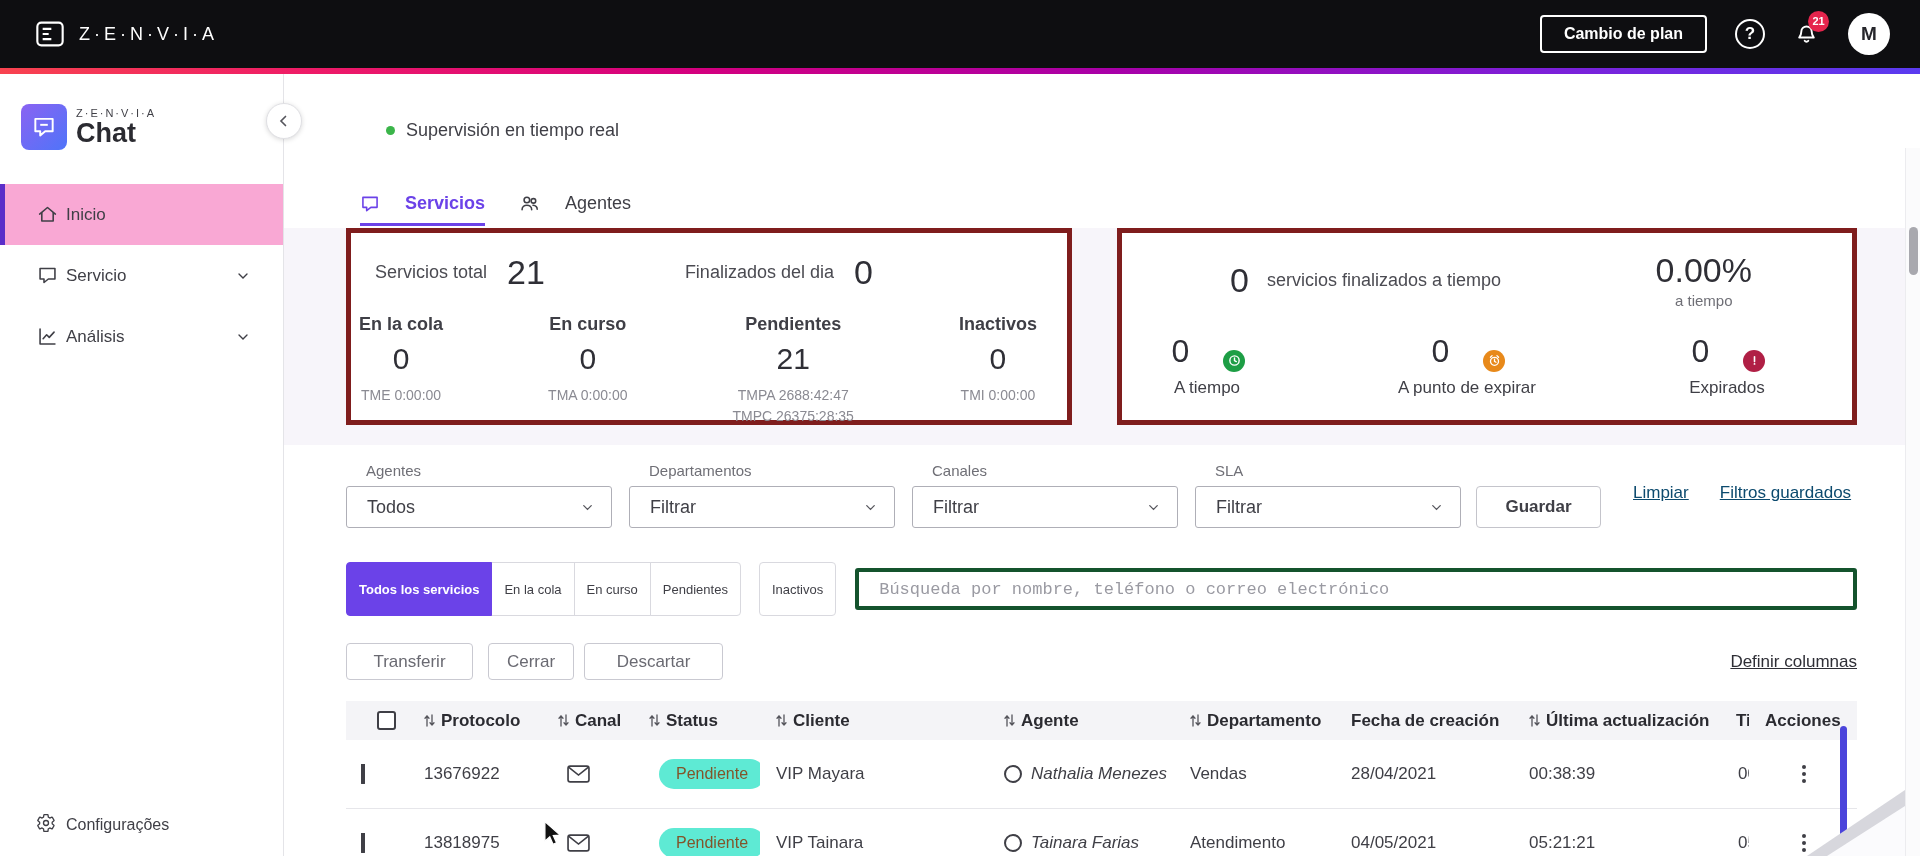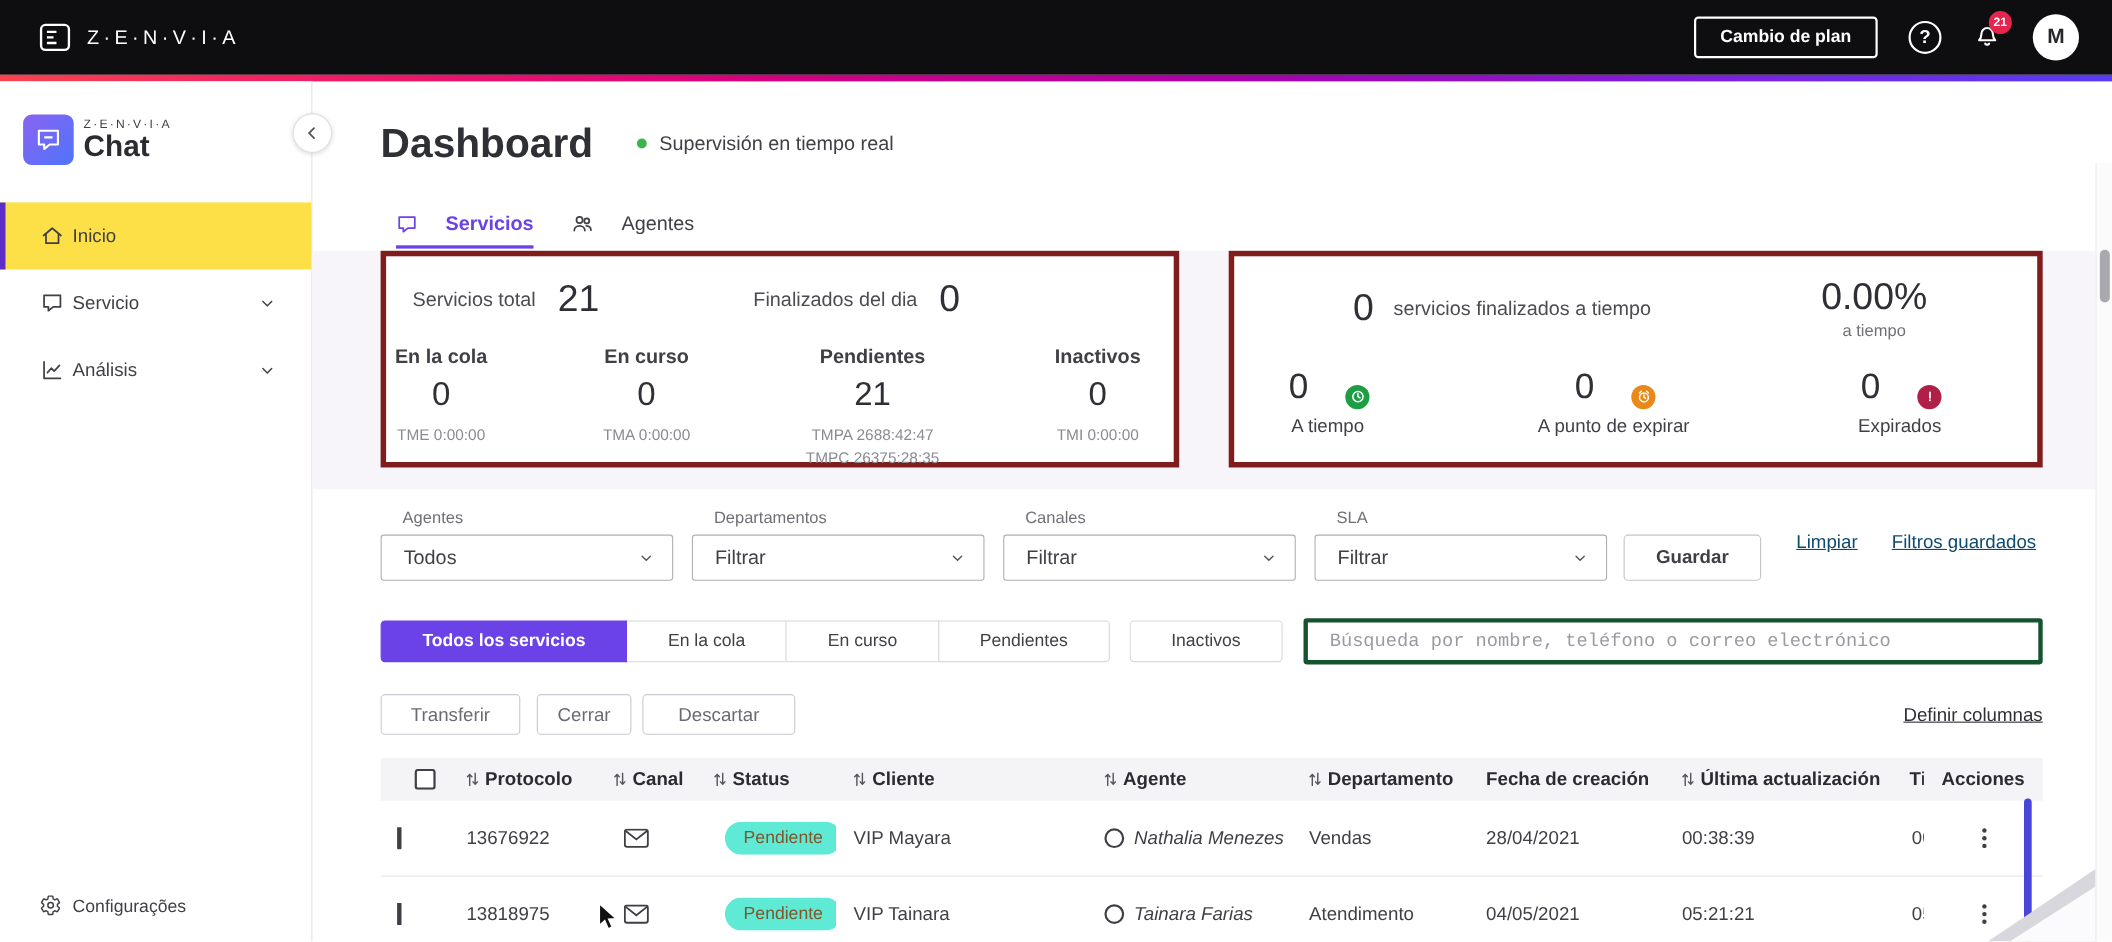--- a/index.html
+++ b/index.html
@@ -34,21 +34,21 @@
   .side-logo { padding:30px 0 0 21px; display:flex; align-items:center; }
   .side-logo-icon { width:46px; height:46px; border-radius:8px;
     background:linear-gradient(135deg,#8a63f2,#4f74f9); display:flex; align-items:center; justify-content:center; }
   .side-logo-text { margin-left:9px; }
   .side-brand-small { font-size:11px; letter-spacing:2px; color:#3f3f46; }
   .side-product { font-size:27px; font-weight:bold; color:#2b2b31; line-height:1.05; }
   .nav { margin-top:34px; }
   .nav-item { height:61px; display:flex; align-items:center; padding-left:37px; cursor:pointer; font-size:17px; color:#3f3f46; }
   .nav-item .nav-ic { width:21px; display:flex; }
   .nav-item .nav-label { margin-left:8px; }
-  .nav-item.active { background:#fde047; box-shadow:inset 5px 0 0 #5b2ec9; }
+  .nav-item.active { background:#f9a8d4; box-shadow:inset 5px 0 0 #5b2ec9; }
   .nav-item .chev { margin-left:auto; margin-right:32px; display:flex; }
   .side-footer { margin-top:auto; height:62px; display:flex; align-items:center; padding-left:36px; cursor:pointer; font-size:16px; color:#3f3f46; }
   .side-footer .nav-label { margin-left:10px; }
   .collapse-btn { position:absolute; left:266px; top:29px; width:36px; height:36px; border-radius:50%;
     background:#fff; border:1px solid #e0e0e4; box-shadow:0 1px 5px rgba(0,0,0,.15); z-index:5;
     display:flex; align-items:center; justify-content:center; cursor:pointer; }
 
   
   .main { flex:1; padding:0 63px 0 62px; overflow:hidden; position:relative; }
 
@@ -110,22 +110,22 @@
     font-size:18px; color:#3f3f46; cursor:pointer; }
   .save-btn { height:42px; width:125px; margin-left:15px; border:1px solid #c4c4cb; border-radius:4px;
     background:#fff; font-family:inherit; font-size:17px; font-weight:bold; color:#3f3f46; cursor:pointer; }
   .flink { font-size:17px; color:#0c4a6e; text-decoration:underline; cursor:pointer; margin-bottom:25px; }
   .flink.l1 { margin-left:32px; }
   .flink.l2 { margin-left:31px; }
 
   
   .service-row { margin-top:34px; display:flex; align-items:center; }
   .seg-group { display:flex; }
-  .seg { height:38px; border:1px solid #d9d9df; background:#fff; font-family:inherit; font-size:16px;
-    color:#3f3f46; padding:0 37px; cursor:pointer; margin-left:-1px; }
+  .seg { height:54px; border:1px solid #d9d9df; background:#fff; font-family:inherit; font-size:13px;
+    color:#3f3f46; padding:0 12px; cursor:pointer; margin-left:-1px; }
   .seg-group .seg:first-child { margin-left:0; border-radius:4px 0 0 4px; }
   .seg-group .seg:last-child { border-radius:0 4px 4px 0; }
   .seg.active { background:#6b42e8; border-color:#6b42e8; color:#fff; font-weight:bold; position:relative; z-index:1; }
   .seg.standalone { margin-left:18px; border-radius:4px; }
   .search { margin-left:19px; flex:1; height:42px; border:4px solid #14532d; border-radius:3px;
     font-family:Liberation Mono, monospace; font-size:17px; color:#3f3f46; padding:0 20px; }
   .search::placeholder { color:#9a9aa2; }
 
   
   .actions-row { margin-top:27px; display:flex; align-items:center; }
@@ -260,21 +260,20 @@
 
   <button class="collapse-btn">
     <svg width="18" height="18" viewBox="0 0 24 24" fill="none" stroke="#55555c" stroke-width="2.2" stroke-linecap="round">
         <path d="m14 6-6 6 6 6"></path>
       </svg>
   </button>
 
   <main class="main">
 
     <div class="page-header">
-      <h1 class="page-title">Dashboard</h1>
       <div class="rt-status">
         <span class="rt-dot"></span>
         <span class="rt-text">Supervisión en tiempo real</span>
       </div>
     </div>
 
     <div class="tabs">
       <div class="tab active">
         <svg width="20" height="20" viewBox="0 0 24 24" fill="none" stroke="currentColor" stroke-width="1.9" stroke-linejoin="round">
             <path d="M20.5 4H3.5v12h4.5v4l5-4h7.5z"></path>

